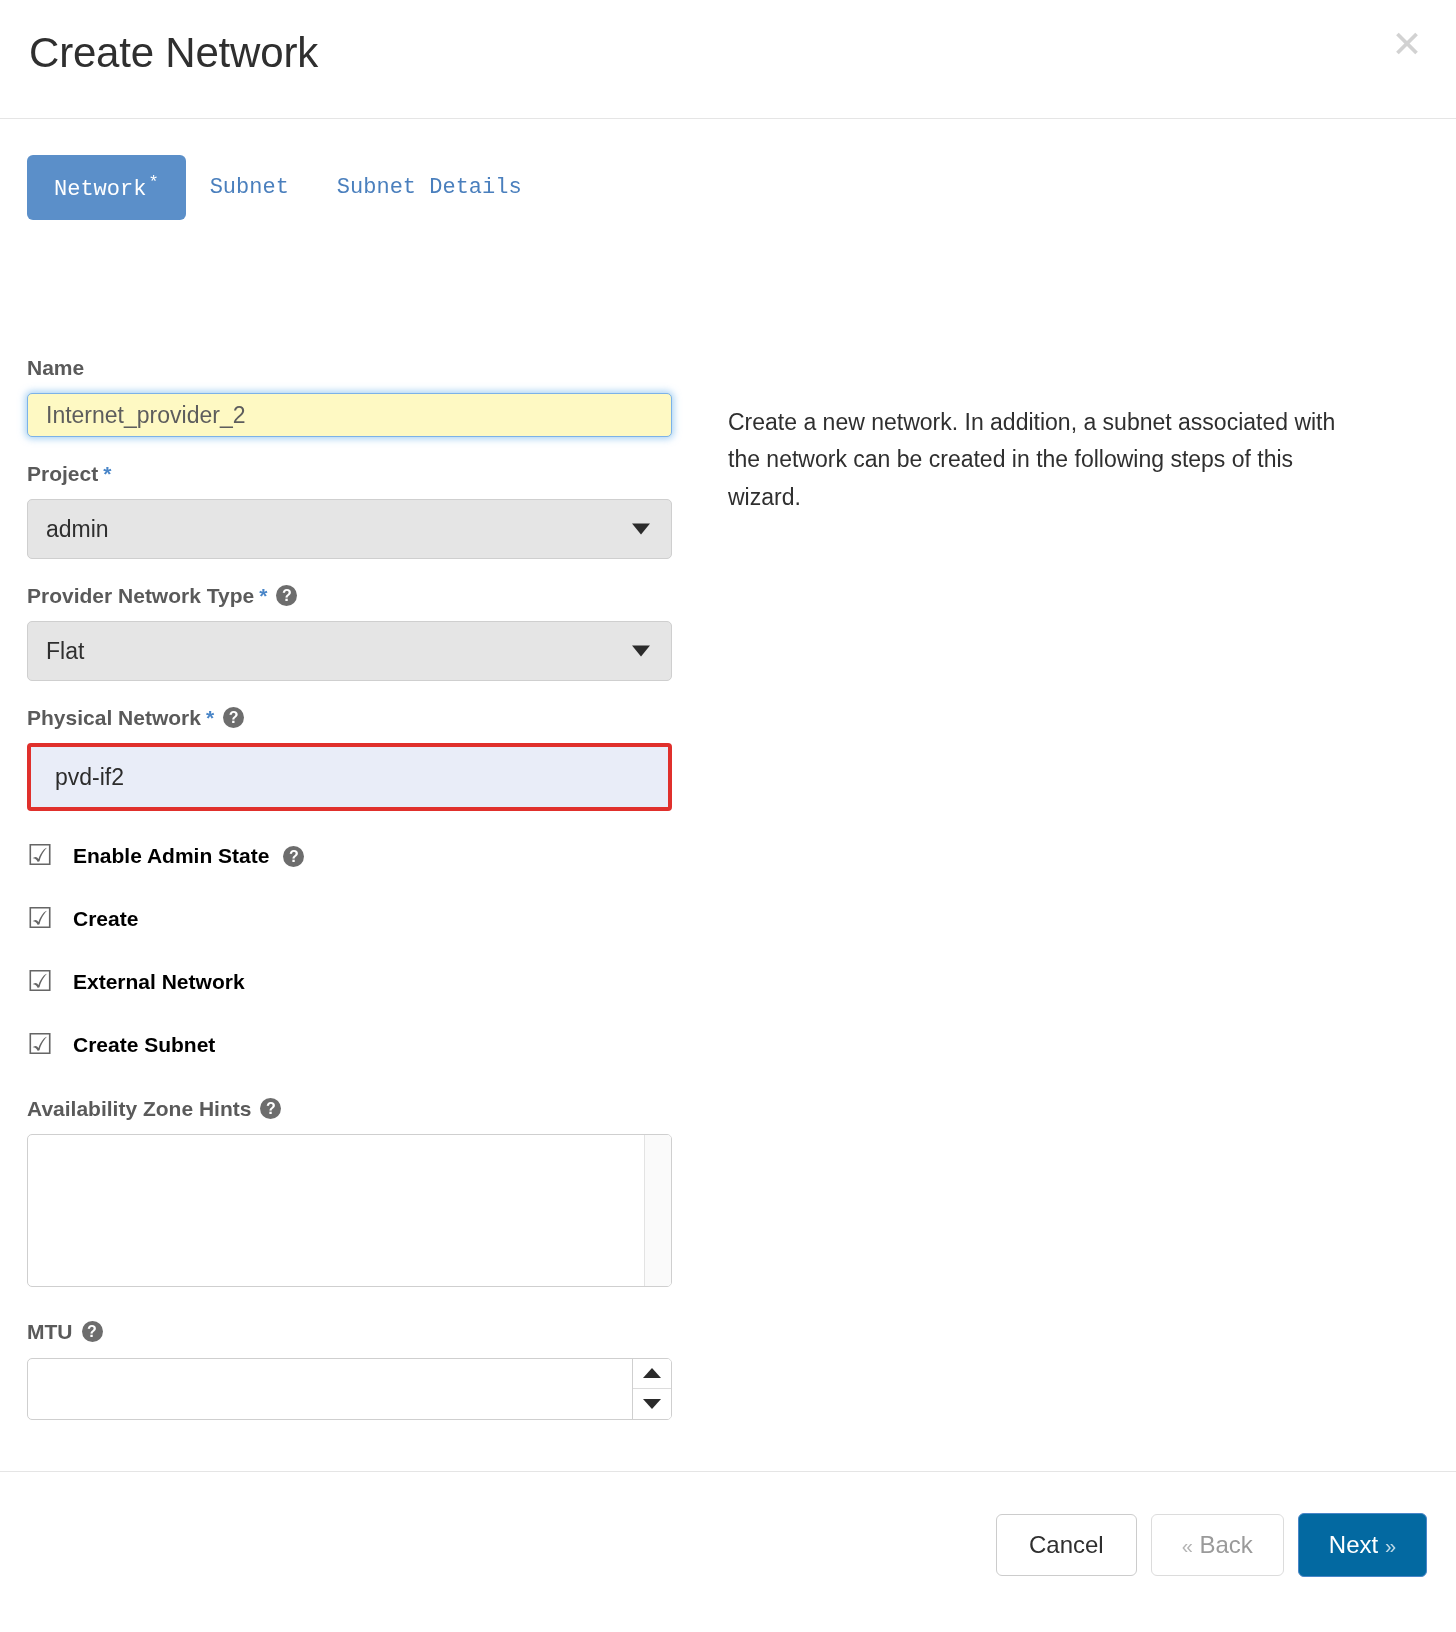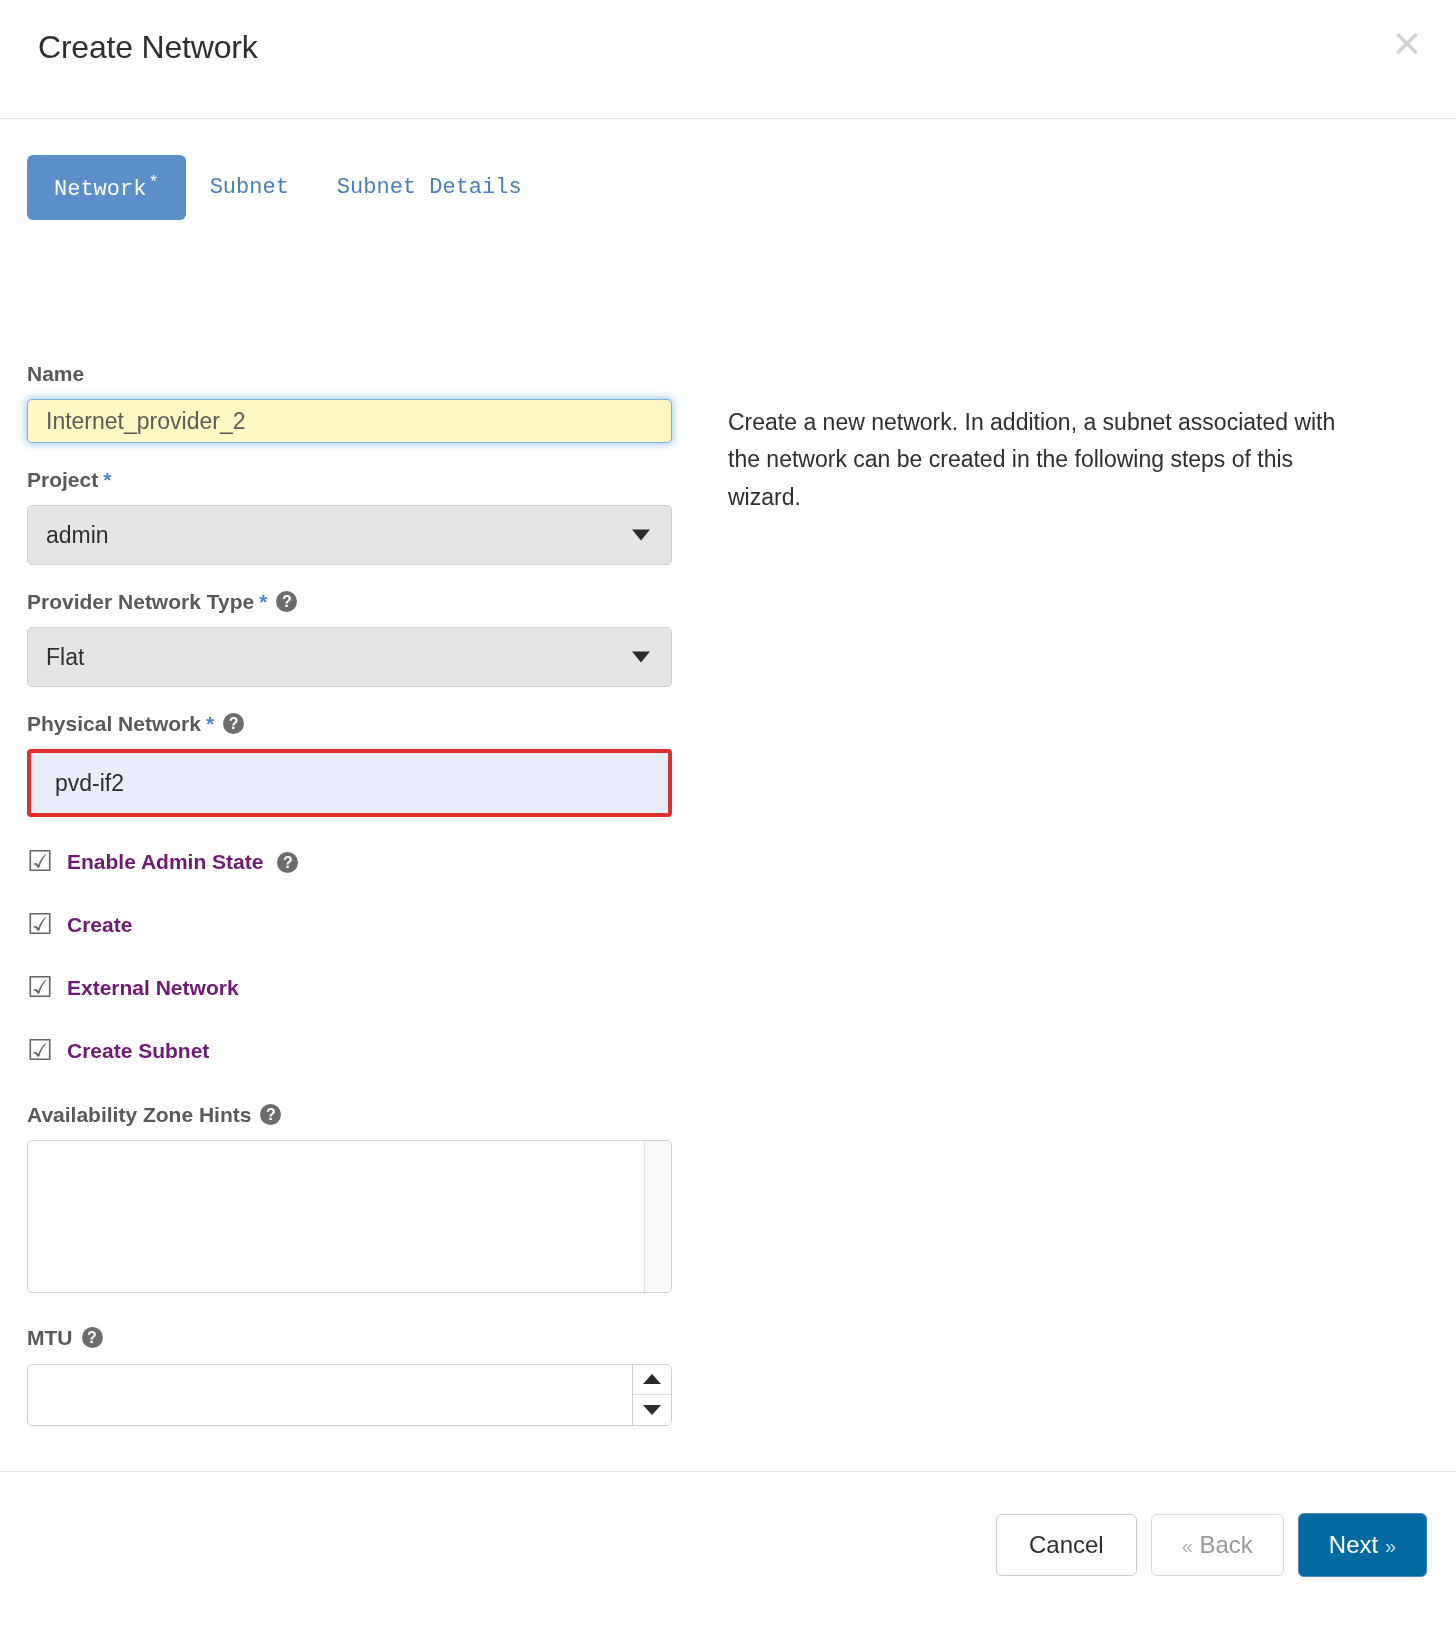--- a/index.html
+++ b/index.html
@@ -24,23 +24,23 @@
   
   .modal-header {
     position: relative;
     height: 119px;
     box-sizing: border-box;
     border-bottom: 1px solid #e5e5e5;
     padding: 0 30px;
   }
   .modal-title {
     position: absolute;
-    left: 38px;
+    left: 29px;
     top: 30px;
-    font-size: 32px;
+    font-size: 42px;
     font-weight: 400;
     color: #2f2f2f;
     letter-spacing: -0.2px;
     line-height: 1.1;
   }
   .close-btn {
     position: absolute;
     right: 26px;
     top: 22px;
     width: 46px;
@@ -95,21 +95,21 @@
     color: #ffffff;
     font-size: 17px;
     vertical-align: super;
     margin-left: 2px;
   }
 
   
   .left-col {
     position: absolute;
     left: 27px;
-    top: 243px;
+    top: 237px;
     width: 645px;
   }
   .right-col {
     position: absolute;
     left: 728px;
     top: 262px;
     width: 640px;
   }
   .desc {
     font-size: 23px;
@@ -221,22 +221,22 @@
     font-size: 29px;
     color: #666666;
     line-height: 1;
     width: 30px;
     display: inline-block;
     font-family: "DejaVu Sans", sans-serif;
   }
   .cb-label {
     font-size: 21px;
     font-weight: bold;
-    color: #701a75;
-    margin-left: 10px;
+    color: #000000;
+    margin-left: 16px;
   }
   .checkbox-row .help-icon { margin-left: 14px; }
 
   
   .listbox {
     box-sizing: border-box;
     width: 645px;
     height: 153px;
     border: 1px solid #cfcfcf;
     border-radius: 5px;

